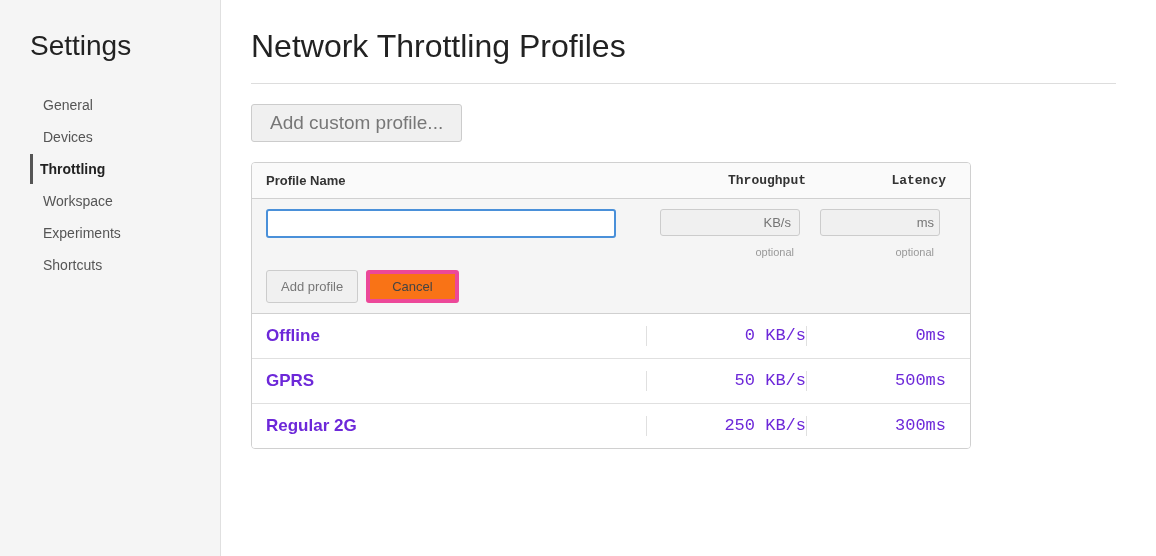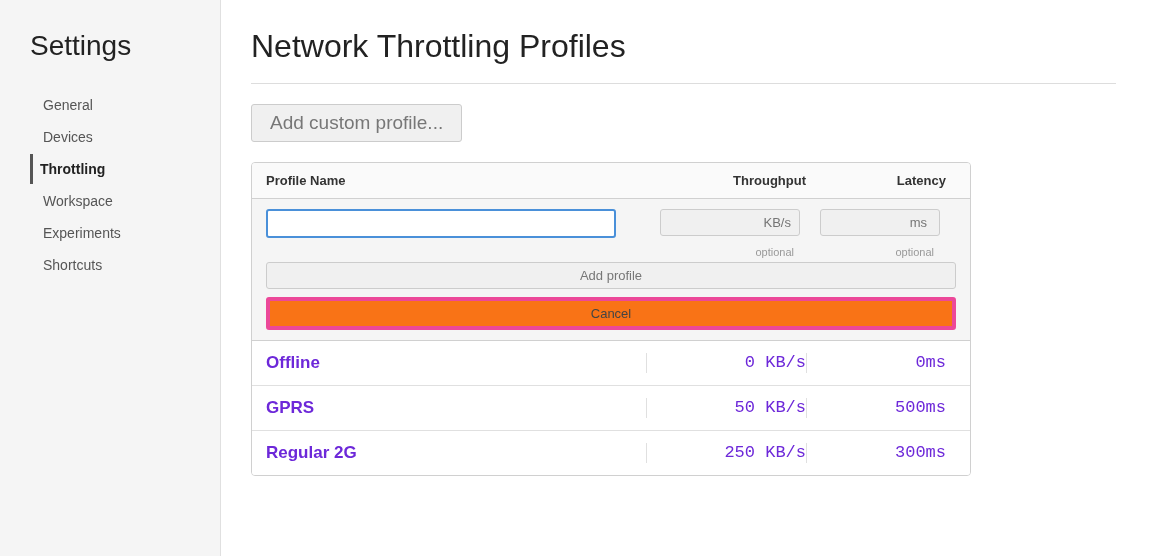--- a/index.html
+++ b/index.html
@@ -111,20 +111,21 @@
     }
 
     .table-header-cell {
       font-size: 13px;
       font-weight: 600;
       color: #333;
     }
 
     .table-header-cell.right {
       text-align: right;
+      font-family: Liberation Mono, monospace;
     }
 
     
     .new-profile-row {
       padding: 10px 14px;
       border-bottom: 1px solid #d0d0d0;
       background: #f5f5f5;
     }
 
     .new-profile-inputs {
@@ -150,46 +151,45 @@
       border: 1px solid #ccc;
       border-radius: 3px;
       font-size: 13px;
       background: #f0f0f0;
       color: #000000;
       text-align: right;
     }
 
     .latency-input {
       width: 120px;
-      padding: 5px 12px;
+      padding: 5px 5px;
       border: 1px solid #ccc;
       border-radius: 3px;
       font-size: 13px;
       background: #f0f0f0;
       color: #aaa;
       text-align: right;
     }
 
     .optional-labels {
       display: grid;
       grid-template-columns: 380px 160px 140px;
-      margin-bottom: 4px;
+      margin-bottom: 12px;
     }
 
     .optional-label {
       font-size: 11px;
       color: #999;
       text-align: right;
       padding-right: 12px;
     }
 
     .new-profile-actions {
       display: flex;
       gap: 8px;
-      flex-direction: column;
     }
 
     .btn-add {
       padding: 5px 14px;
       background: #f0f0f0;
       border: 1px solid #ccc;
       border-radius: 3px;
       font-size: 13px;
       color: #777;
       cursor: pointer;

